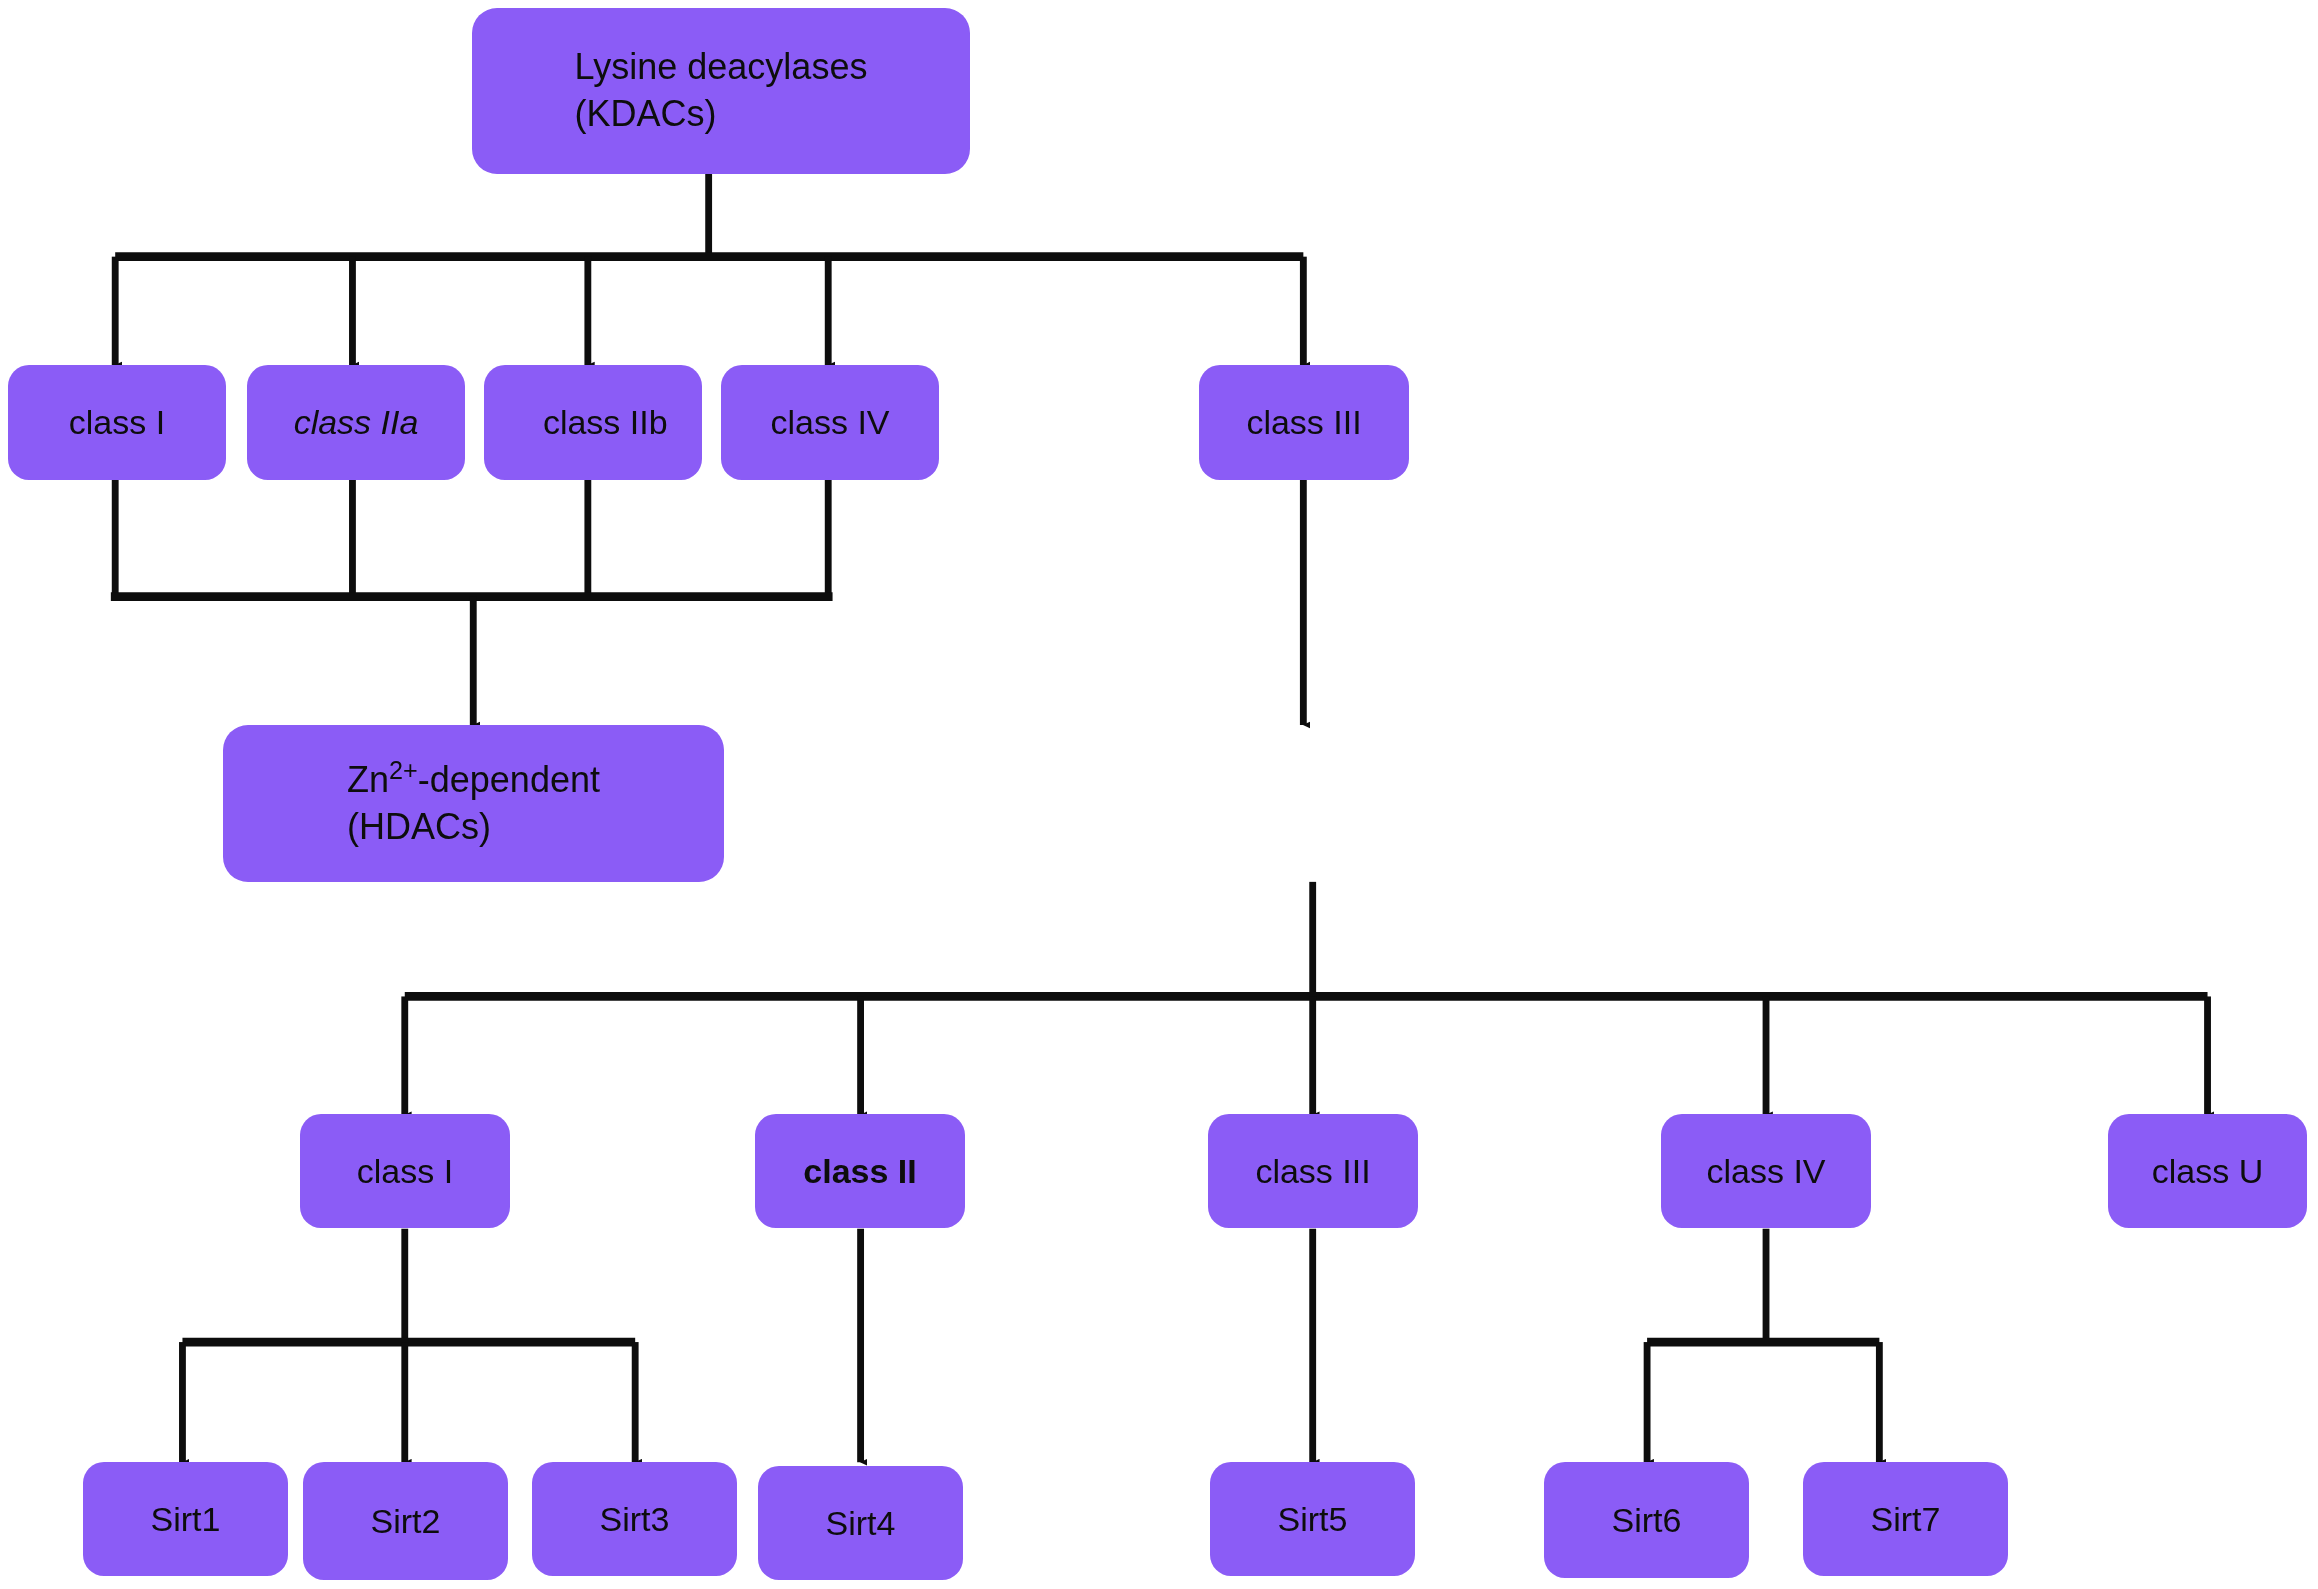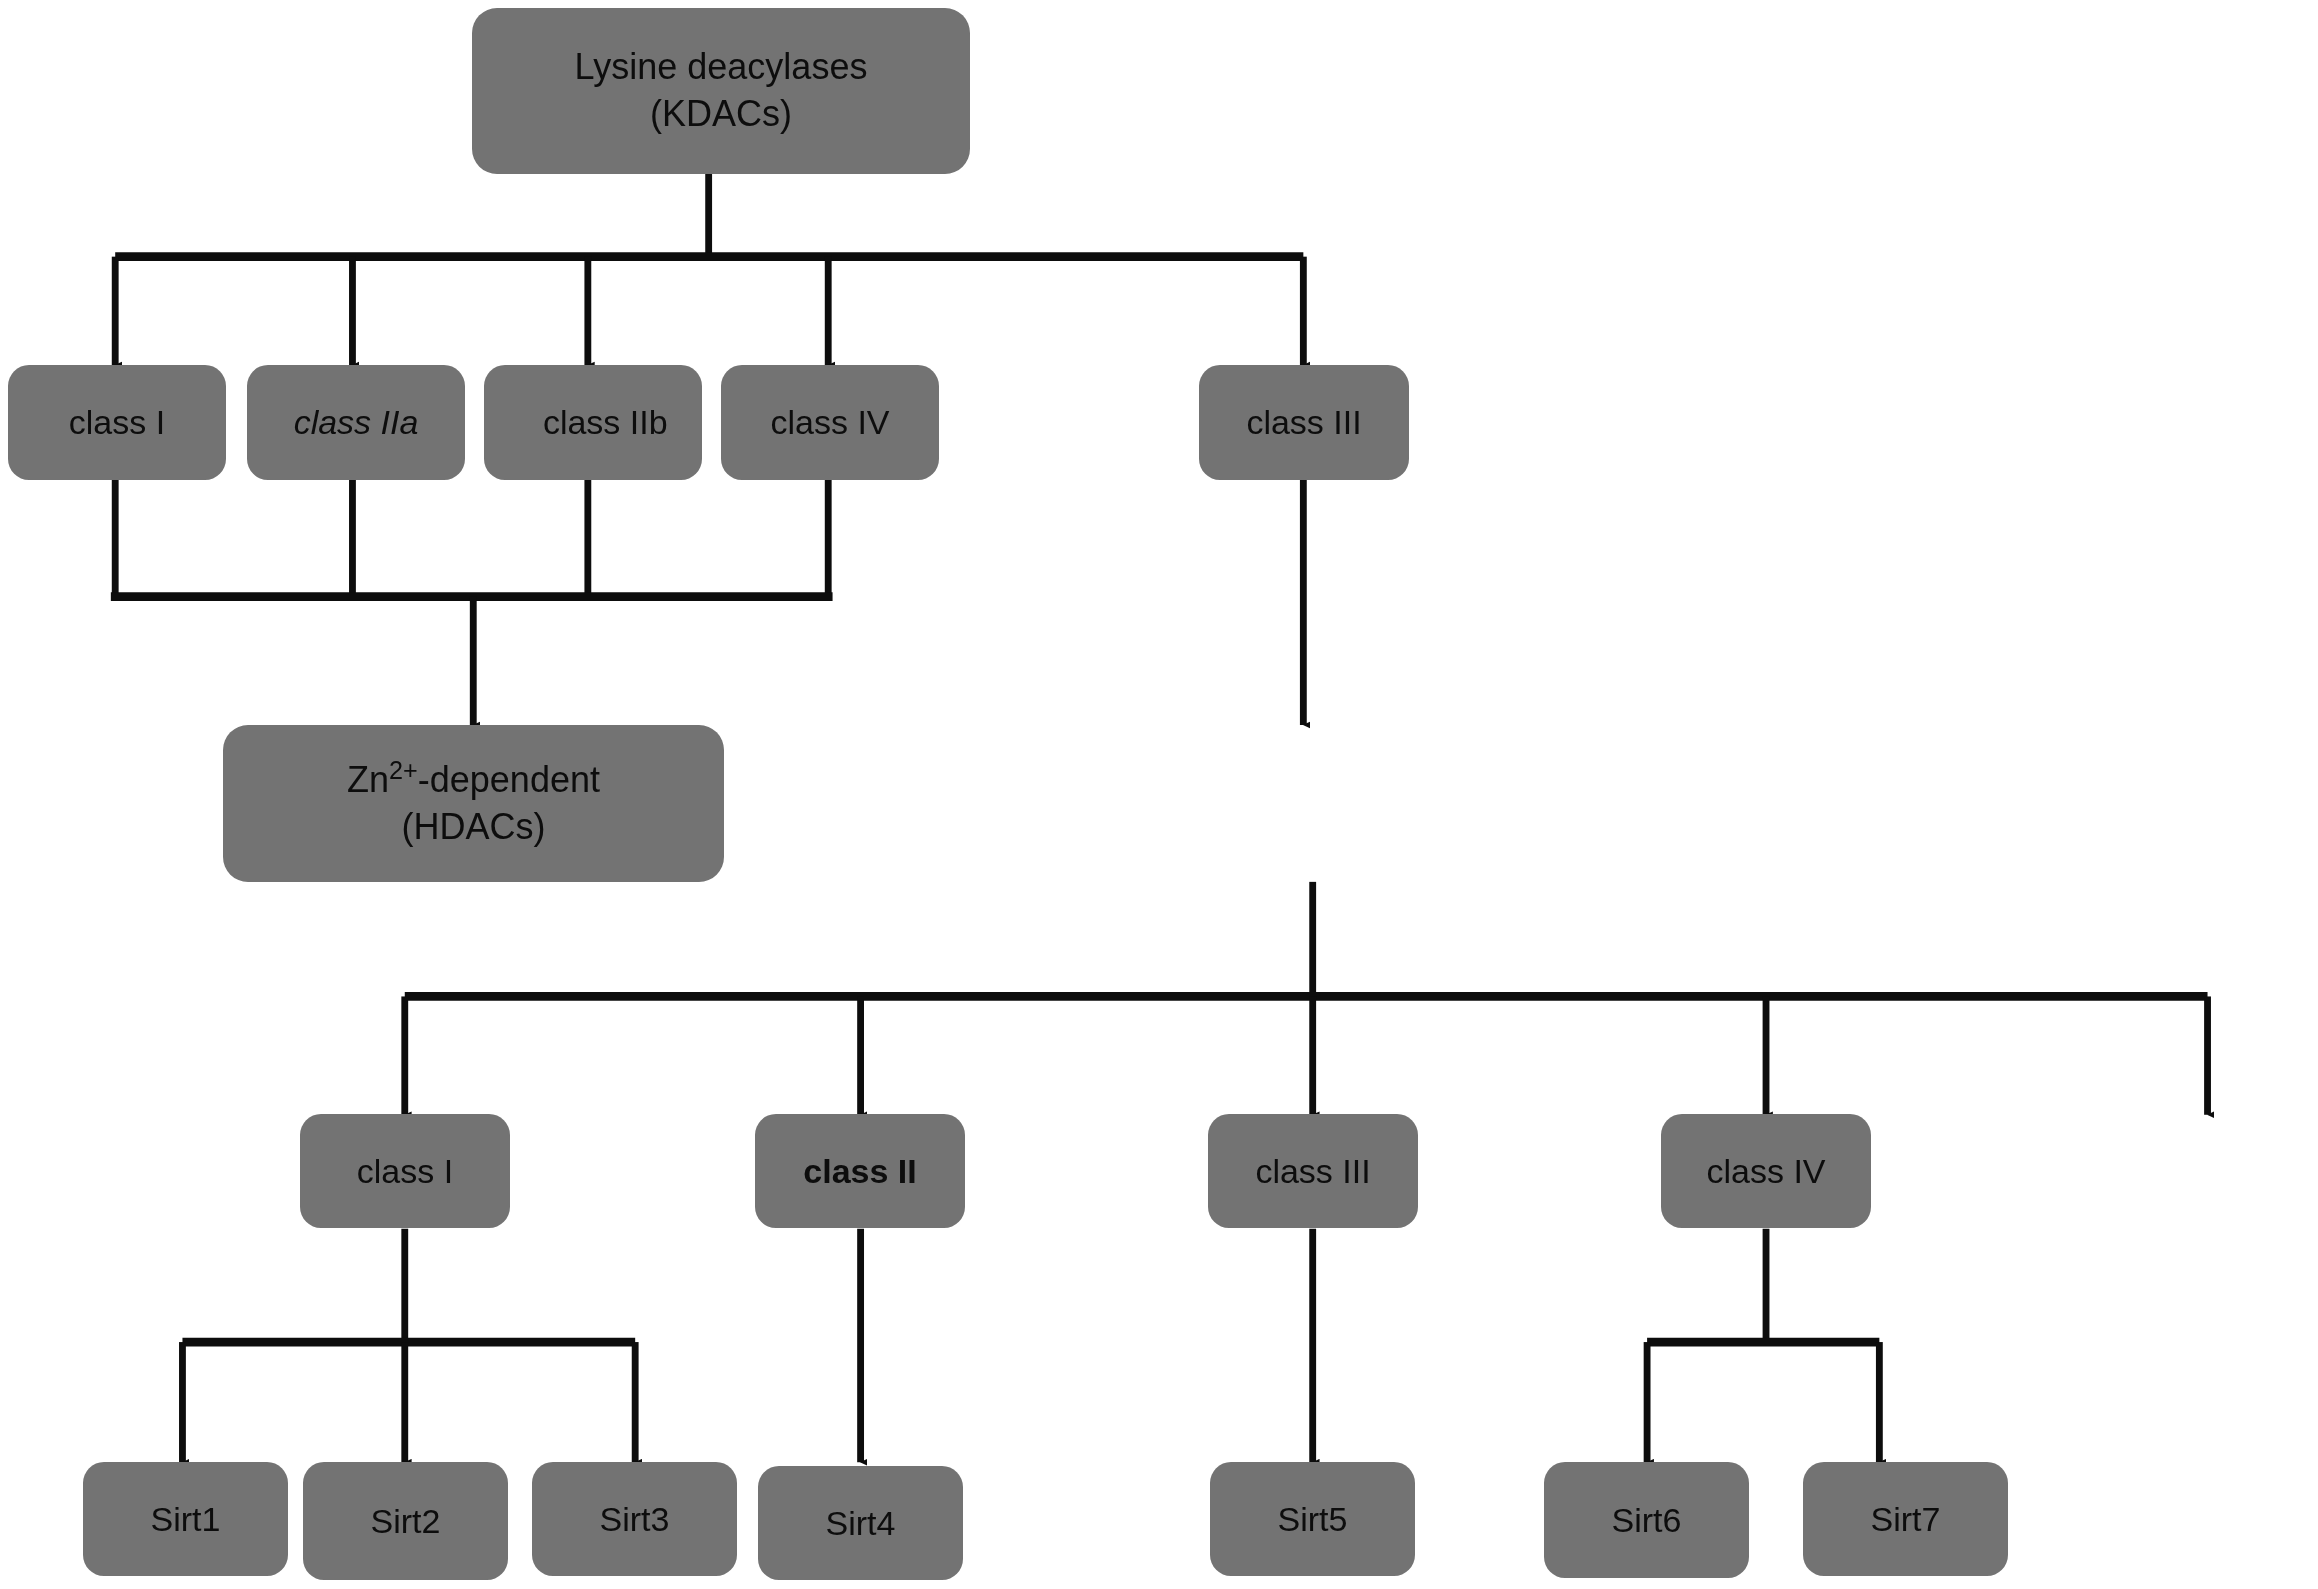--- a/index.html
+++ b/index.html
@@ -22,26 +22,26 @@
   svg.flow {
     position: absolute;
     top: 0;
     left: 0;
     width: 2319px;
     height: 1590px;
     display: block;
   }
   .node-box {
     position: absolute;
-    background: #737373;
+    background: #8b5cf6;
     border-radius: 21px;
     display: flex;
     align-items: center;
     justify-content: center;
-    text-align: center;
+    text-align: left;
     color: #0d0d0d;
     font-family: "Liberation Sans", sans-serif;
     font-size: 34px;
     line-height: 1.30;
     font-weight: 400;
     box-sizing: border-box;
     padding: 0 7.5px;
     white-space: pre-line;
   }
   .node-box.big {
@@ -171,20 +171,23 @@
   </div>
 
   <div class="node-box" style="left:1208px; top:1114px; width:210px; height:114px;">
     <span class="node-label">class III</span>
   </div>
 
   <div class="node-box" style="left:1661px; top:1114px; width:210px; height:114px;">
     <span class="node-label">class IV</span>
   </div>
 
+  <div class="node-box" style="left:2108px; top:1114px; width:199px; height:114px;">
+    <span class="node-label">class U</span>
+  </div>
 
   <div class="node-box" style="left:83px; top:1462px; width:205px; height:114px;">
     <span class="node-label">Sirt1</span>
   </div>
 
   <div class="node-box" style="left:303px; top:1462px; width:205px; height:118px;">
     <span class="node-label">Sirt2</span>
   </div>
 
   <div class="node-box" style="left:532px; top:1462px; width:205px; height:114px;">

